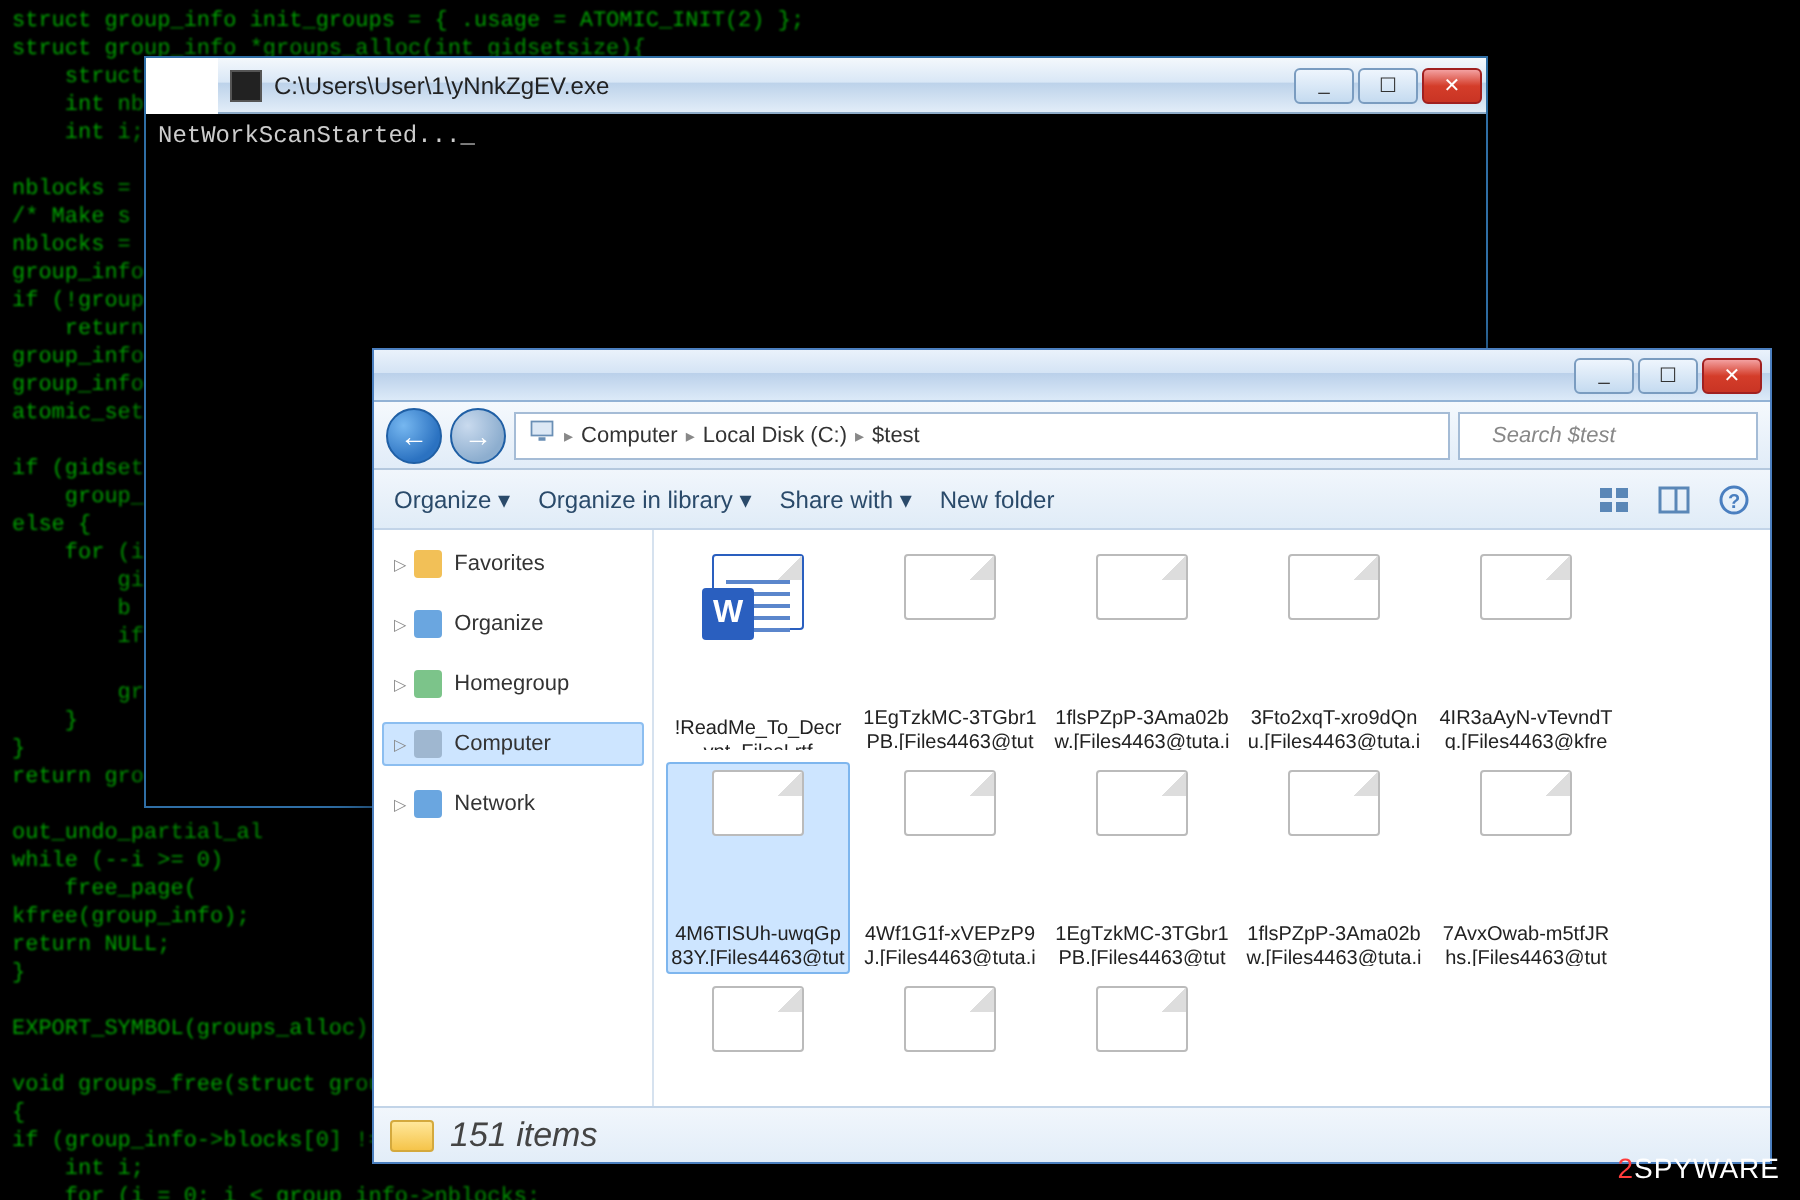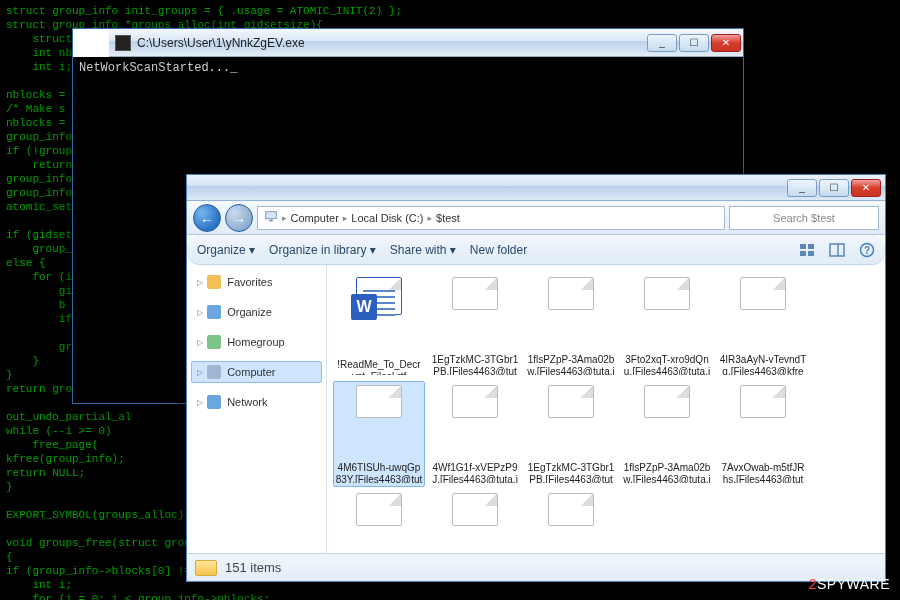--- a/index.html
+++ b/index.html
@@ -76,26 +76,26 @@
       color:#fff; font-size:14px; cursor:pointer;
     }
     .breadcrumb {
       flex: 1; height: 24px; background: #fff; border: 1px solid #a5bcd6;
       display: flex; align-items: center; padding: 0 6px; gap: 4px;
       font-size: 11px; color: #333;
     }
     .breadcrumb .sep { color: #888; font-size: 9px; }
     .searchbox {
       width: 150px; height: 24px; background:#fff; border:1px solid #a5bcd6;
-      display:flex; align-items:center; padding:0 6px; color:#888; justify-content:center;
+      display:flex; align-items:center; padding:0 16px; color:#888; font-style:italic;
     }
     .toolbar {
       height: 30px; background: linear-gradient(to bottom,#f1f6fc,#e0ecf7);
       border-bottom:1px solid #c2d4e8; display:flex; align-items:center;
-      gap: 14px; padding: 0 10px; font-size:12px; color:#2a4a6a;border-radius:13px;
+      gap: 14px; padding: 0 10px; font-size:12px; color:#2a4a6a;
     }
     .toolbar .tbitem { display:flex; align-items:center; gap:3px; cursor:pointer; }
     .toolbar .spacer { flex:1; }
     .tbicon { width:16px; height:16px; }
     .ex-body { display:flex; height: calc(100% - 26px - 34px - 30px - 28px); }
     .sidebar {
       width: 140px; border-right:1px solid #d6e2ef; background:#fff;
       padding: 6px 4px;
     }
     .side-item {
@@ -137,21 +137,21 @@
     }
     .file.word .icon .w {
       position:absolute; left:-6px; top:16px; width:26px; height:26px;
       background:#2a5fbf; color:#fff; font-weight:bold; font-size:16px;
       display:flex; align-items:center; justify-content:center; border-radius:2px;
     }
     .file .label { line-height:1.15; word-break:break-all; max-height:36px; overflow:hidden;margin-top:40px; }
     .statusbar {
       height:28px; background:linear-gradient(to bottom,#f1f6fc,#e2edf8);
       border-top:1px solid #c2d4e8; display:flex; align-items:center;
-      padding:0 8px; gap:8px; font-size:13px; color:#444;
+      padding:0 8px; gap:8px; font-size:17px; color:#444;font-style:italic;
     }
     .folder-icon {
       width:22px; height:16px; background:linear-gradient(to bottom,#ffe79a,#f5c44a);
       border:1px solid #d4a93d; border-radius:2px; display:inline-block;
     }
     .watermark {
       position:absolute; bottom:8px; right:10px; color:#fff; font-size:14px;
       font-weight:normal; letter-spacing:.5px;
     }
     .watermark .two { color:#ff3b3b; }

